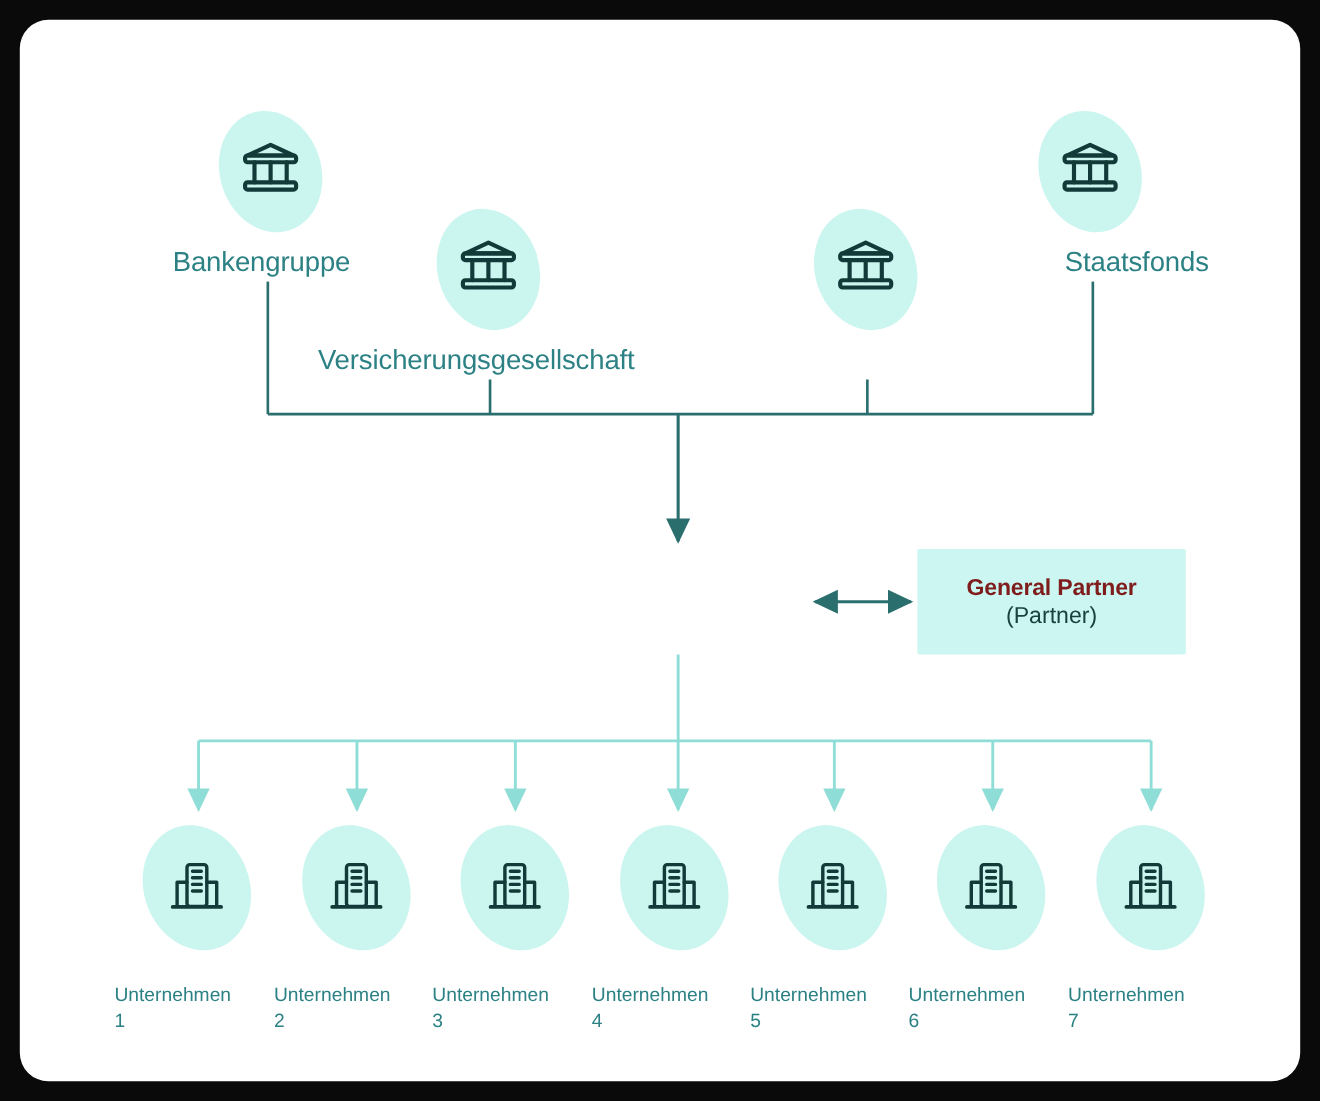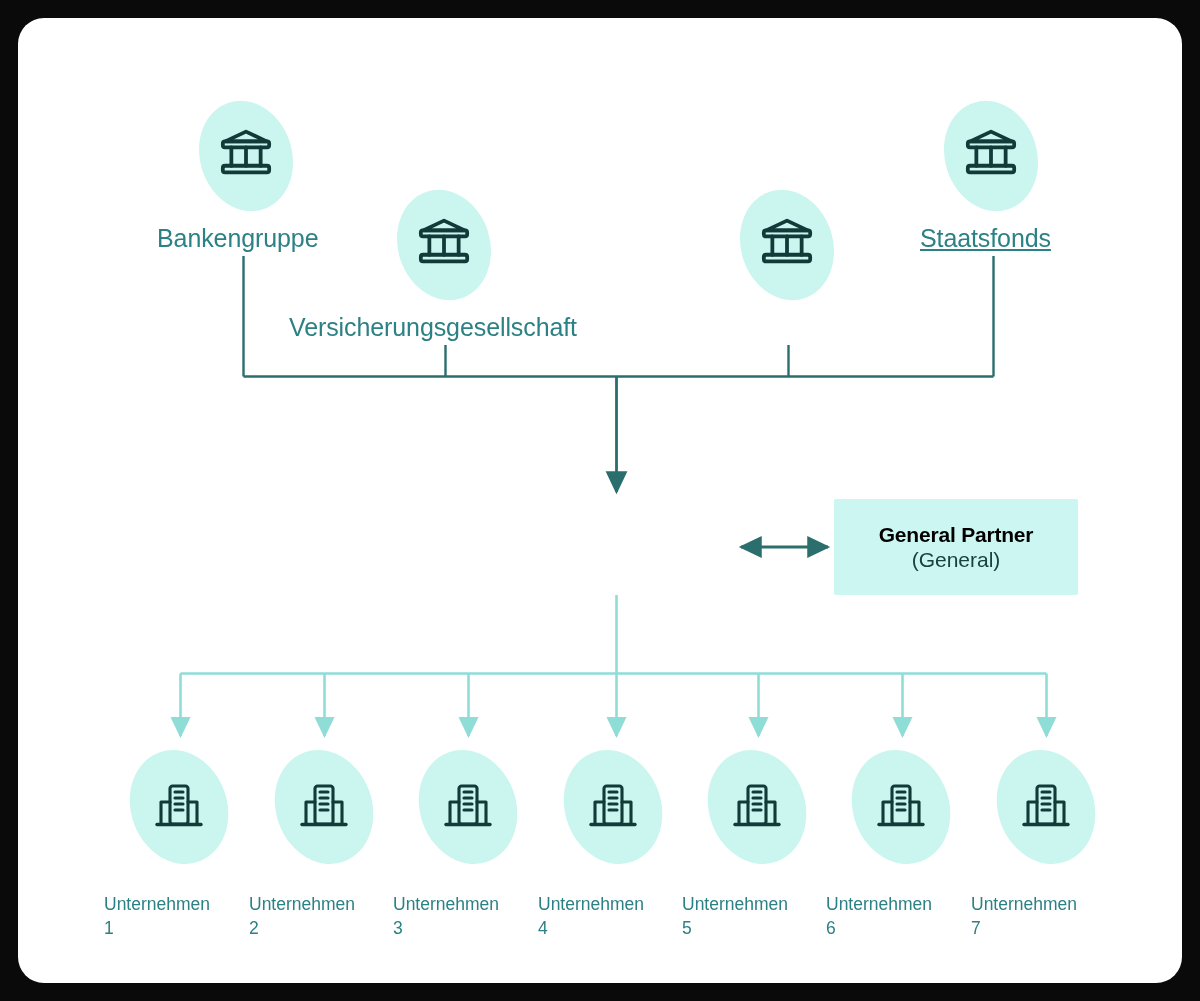--- a/index.html
+++ b/index.html
@@ -75,21 +75,21 @@
     width: 244px;
     height: 96px;
     background: #ccf6f1;
     display: flex;
     flex-direction: column;
     align-items: center;
     justify-content: center;
     border-radius: 2px;
   }
   #gp-box .t1 {
-    color: #000000;
+    color: #7f1d1d;
     font-size: 21px;
     font-weight: bold;
     line-height: 25px;
     letter-spacing: -0.2px;
   }
   #gp-box .t2 {
     color: #18423f;
     font-size: 21px;
     font-weight: normal;
     line-height: 25px;
@@ -224,26 +224,26 @@
           <rect x="-9" y="-21" width="18" height="38" rx="2.6"></rect>
           <path d="M-9,-5 L-18,-5 L-18,17 M9,-5 L18,-5 L18,17"></path>
           <path d="M-4,-15 L4,-15 M-4,-9 L4,-9 M-4,-3 L4,-3 M-4,3 L4,3"></path>
           <path d="M-22,17.5 L22,17.5" stroke-width="3.4"></path>
         </g>
       </g>
     </svg>
 
     <div class="lbl" style="left:139px; top:205px;">Bankengruppe</div>
     <div class="lbl" style="left:271px; top:294px;">Versicherungsgesellschaft</div>
-    <div class="lbl" style="left:902px; top:205px;text-decoration:underline;">Staatsfonds</div>
+    <div class="lbl" style="left:950px; top:205px;">Staatsfonds</div>
 
 
     <div id="gp-box">
       <span class="t1">General Partner</span>
-      <span class="t2">(General)</span>
+      <span class="t2">(Partner)</span>
     </div>
 
     <div class="lbl-small" style="left:86px; top:874px;">
       <div>Unternehmen</div>
       <div>1</div>
     </div>
     <div class="lbl-small" style="left:231px; top:874px;">
       <div>Unternehmen</div>
       <div>2</div>
     </div>

